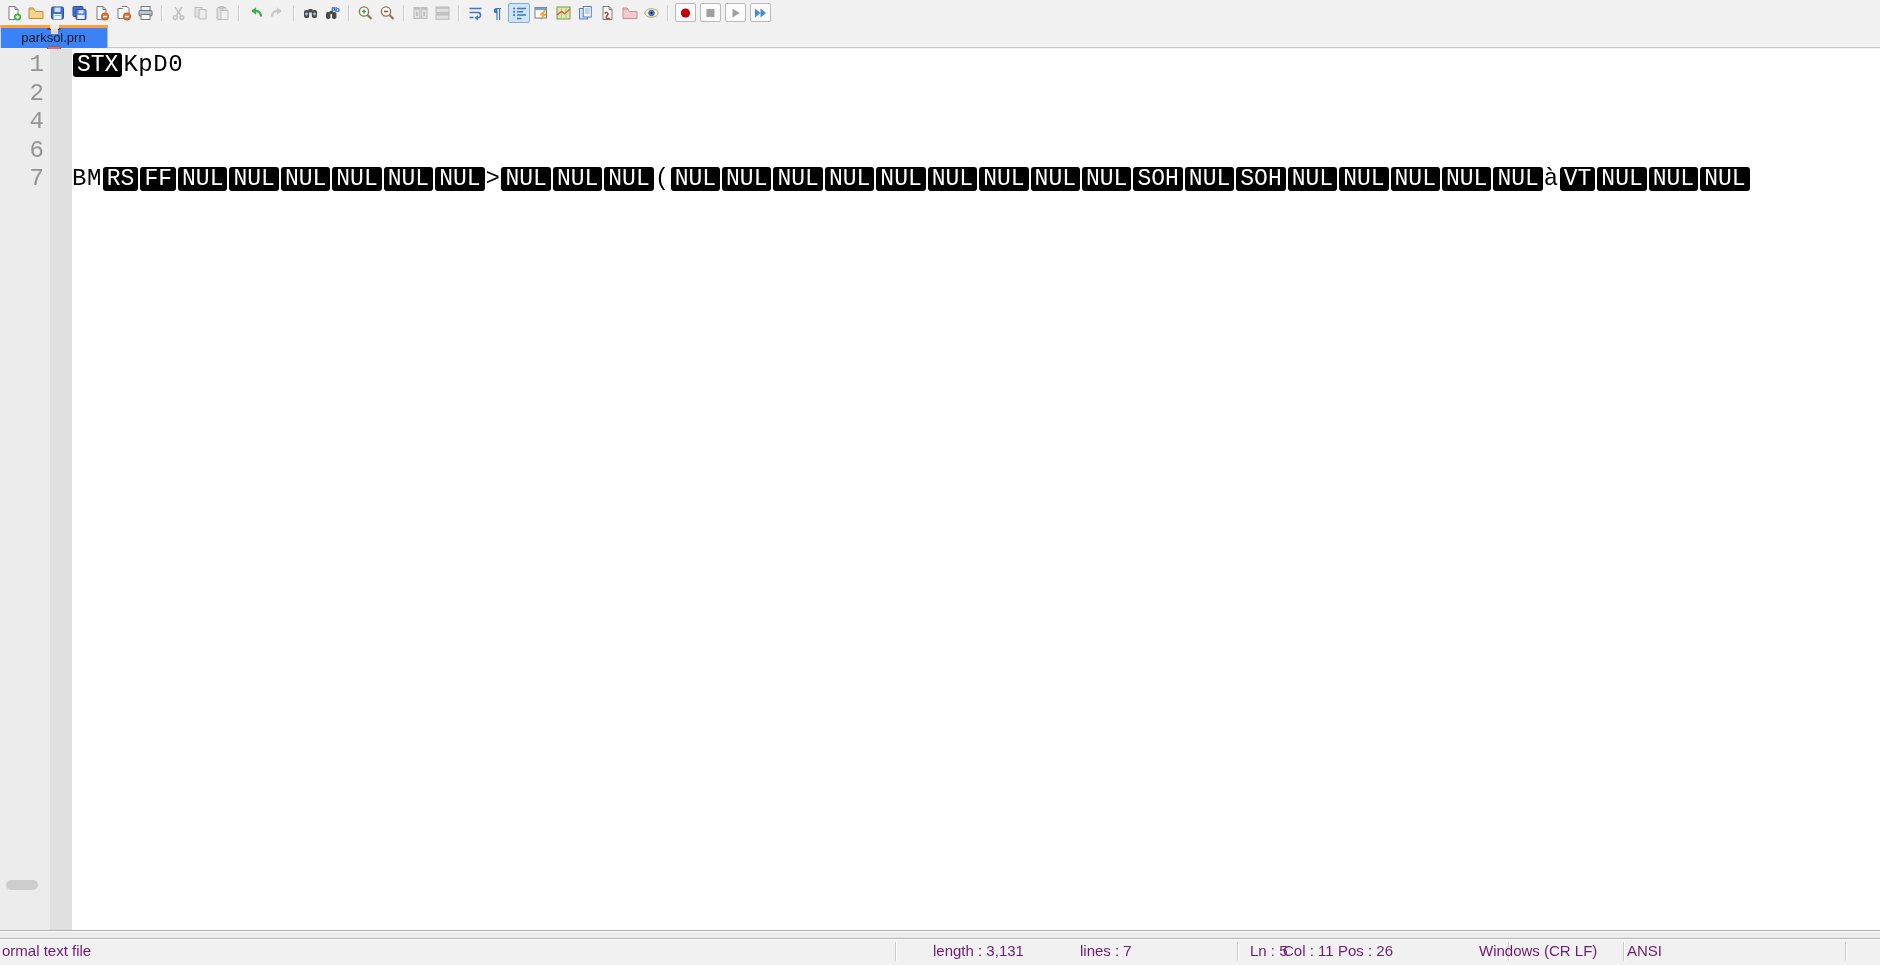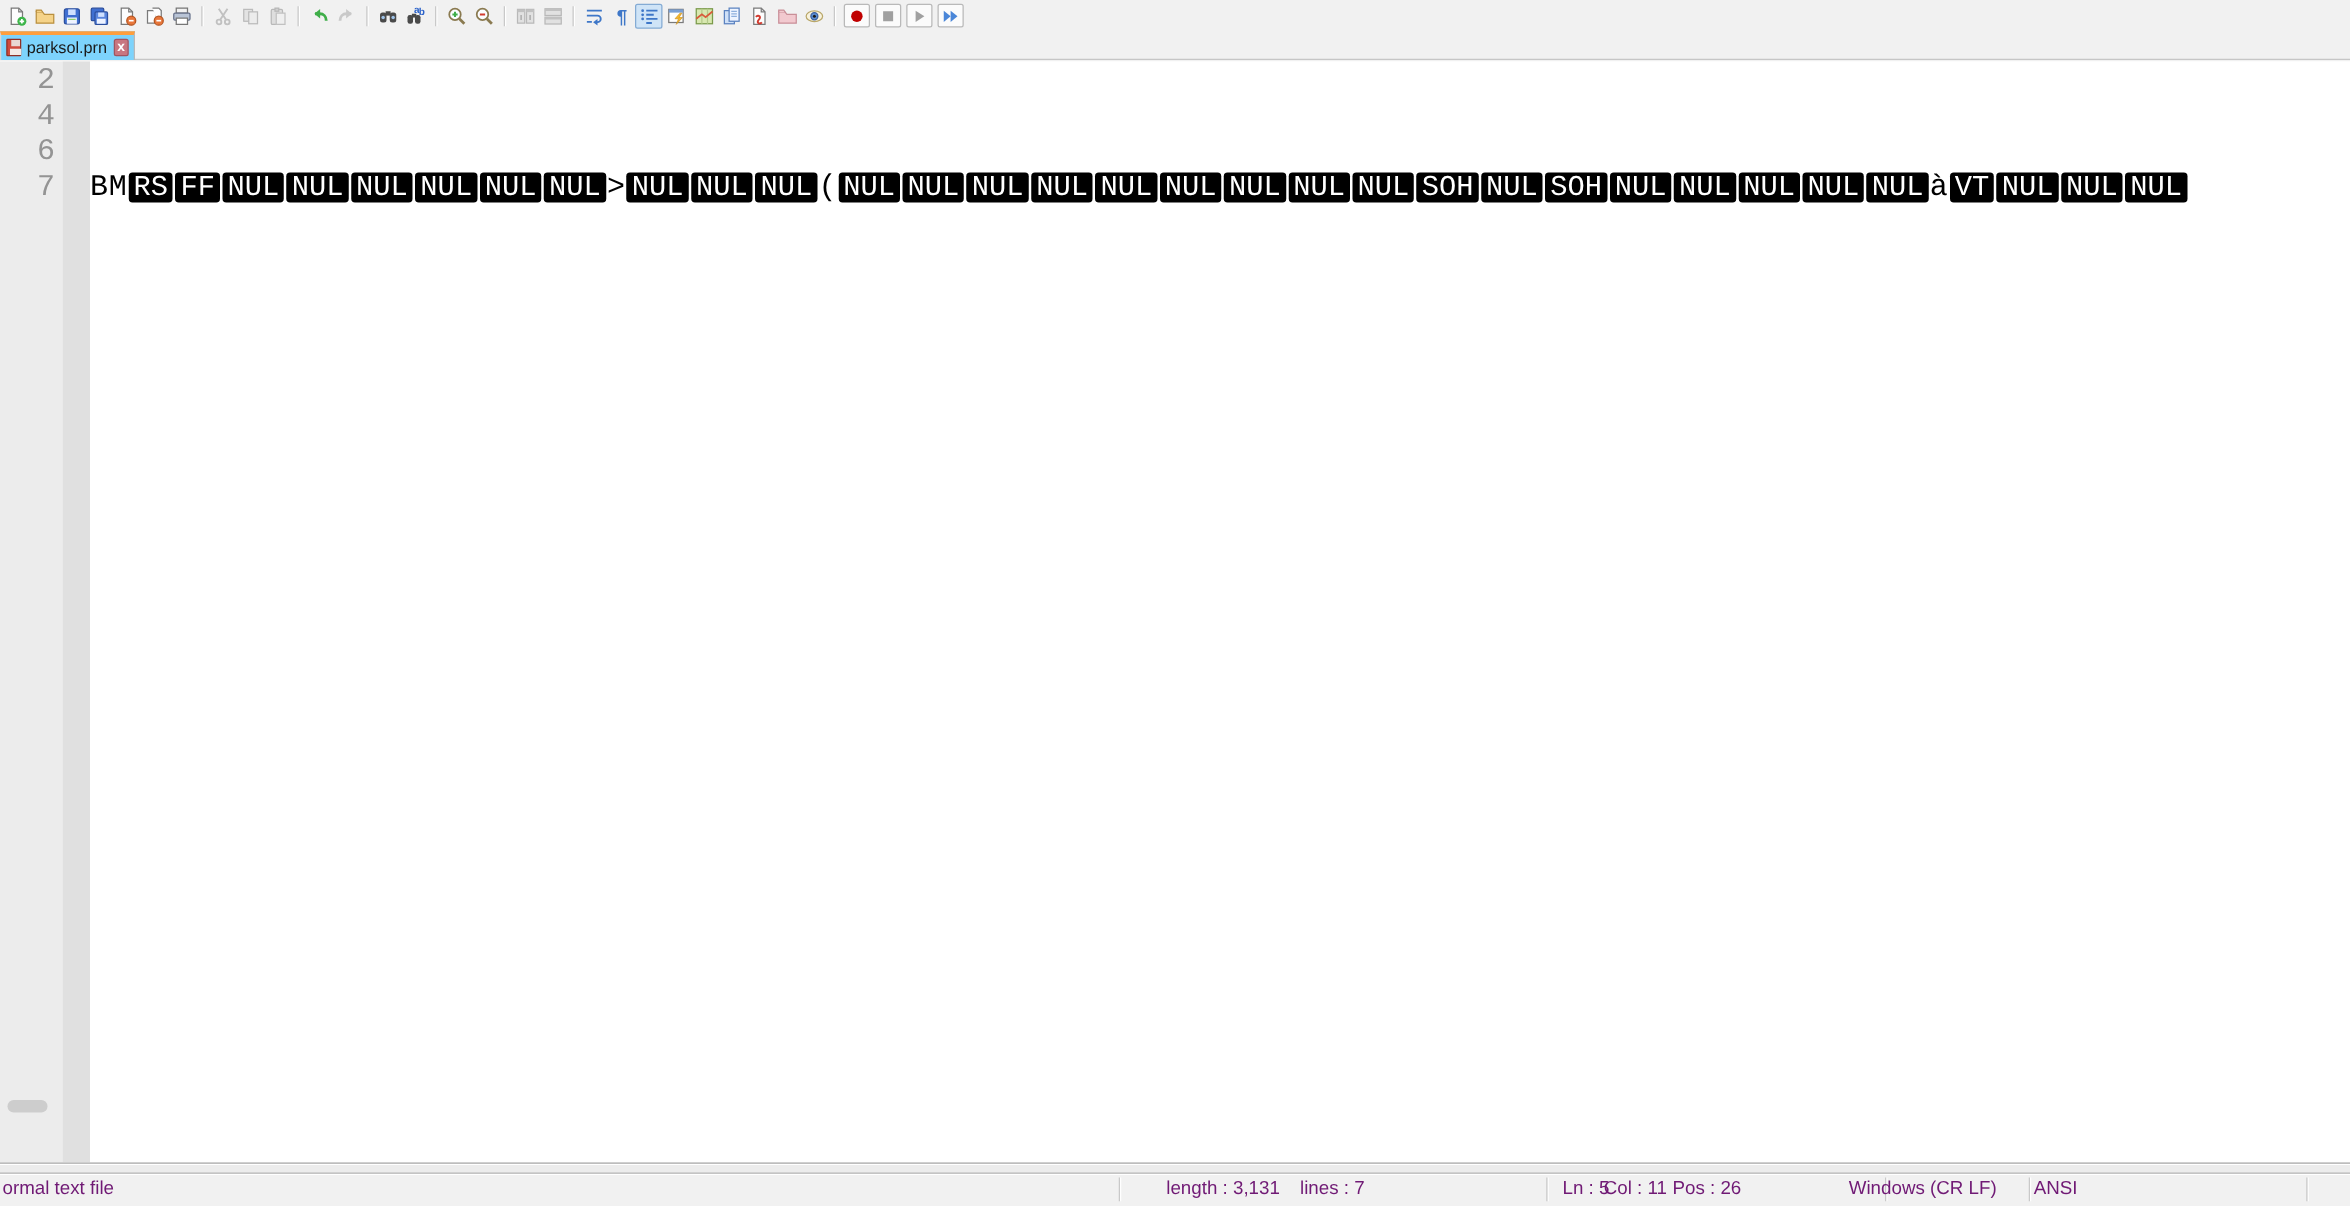--- a/index.html
+++ b/index.html
@@ -16,22 +16,22 @@
   .tb-btn.pressed { background:#cfe4f7; border-color:#84abd4; }
   .tb-btn.disabled { filter:grayscale(1) opacity(.55); }
   .tb-btn.bordered { border:1px solid #b9b9b9; background:#fbfbfb; margin:0 2px; width:21px; height:19px; }
   .tb-sep { display:inline-block; width:1px; height:16px; background:#c9c9c9;
             box-shadow:1px 0 0 #ffffff; margin:0 5px; flex:0 0 auto; }
 
   
   .tabbar { position:absolute; top:25px; left:0; right:0; height:23px;
             background:#f1f1f1; border-bottom:1px solid #c6c6c6; }
   .tab { position:absolute; left:0; top:0; height:23px; width:108px;
-         background:#7dd3fc; border-right:1px solid #b9b9b9; border-left:1px solid #d7d7d7;
-         border-top:3px solid #ff9e3d; display:flex; align-items:center; padding:0 4px; }
+         background:#3b82f6; border-right:1px solid #b9b9b9; border-left:1px solid #d7d7d7;
+         border-top:3px solid #ff9e3d; display:flex; align-items:center; padding:0 4px;flex-direction:column; }
   .tab-title { font-size:13px; color:#1a1a1a; margin:0 5px 1px 4px; white-space:nowrap; }
   .tab-close { width:14px; height:14px; background:#c87680; border:1px solid #a2545f;
                border-radius:2px; color:#fff; font-size:11px; line-height:12px;
                text-align:center; font-weight:bold; }
   .floppy { width:14px; height:14px; position:relative; background:#cf4a3d;
             border:1px solid #8e2f26; border-radius:1px; }
   .floppy:before { content:""; position:absolute; left:3px; top:0; width:7px; height:5px; background:#e9d7d2; }
   .floppy:after  { content:""; position:absolute; left:2px; bottom:0; width:9px; height:5px; background:#f4eae6; }
 
   
@@ -360,35 +360,36 @@
       <span class="floppy"></span>
       <span class="tab-title">parksol.prn</span>
       <span class="tab-close">x</span>
     </div>
   </div>
 
   <div class="editor">
     <div class="col-numbers"></div>
     <div class="col-strip"></div>
     <div class="lines" id="lines">
+        <div class="row"><span class="ln">1</span><span class="gap"></span><span class="code"><span class="cc">STX</span><span>KpD0</span></span></div>
         <div class="row"><span class="ln">2</span><span class="gap"></span><span class="code"></span></div>
         <div class="row"><span class="ln">4</span><span class="gap"></span><span class="code"></span></div>
         <div class="row"><span class="ln">6</span><span class="gap"></span><span class="code"></span></div>
         <div class="row"><span class="ln">7</span><span class="gap"></span><span class="code"><span>BM</span><span class="cc">RS</span><span class="cc">FF</span><span class="cc">NUL</span><span class="cc">NUL</span><span class="cc">NUL</span><span class="cc">NUL</span><span class="cc">NUL</span><span class="cc">NUL</span><span>&gt;</span><span class="cc">NUL</span><span class="cc">NUL</span><span class="cc">NUL</span><span>(</span><span class="cc">NUL</span><span class="cc">NUL</span><span class="cc">NUL</span><span class="cc">NUL</span><span class="cc">NUL</span><span class="cc">NUL</span><span class="cc">NUL</span><span class="cc">NUL</span><span class="cc">NUL</span><span class="cc">SOH</span><span class="cc">NUL</span><span class="cc">SOH</span><span class="cc">NUL</span><span class="cc">NUL</span><span class="cc">NUL</span><span class="cc">NUL</span><span class="cc">NUL</span><span>à</span><span class="cc">VT</span><span class="cc">NUL</span><span class="cc">NUL</span><span class="cc">NUL</span></span></div>
       </div>
     <div class="hscroll-thumb"></div>
   </div>
 
   <div class="statusbar">
     <div class="sb-groove"></div>
     <div class="sb-content">
       <span class="sb-item" style="left:2px">ormal text file</span>
       <span class="sb-sep" style="left:895px"></span>
       <span class="sb-item" style="left:933px">length : 3,131</span>
-      <span class="sb-item" style="left:1040px">lines : 7</span>
+      <span class="sb-item" style="left:1080px">lines : 7</span>
       <span class="sb-sep" style="left:1237px"></span>
       <span class="sb-item" style="left:1250px">Ln : 5</span>
       <span class="sb-item" style="left:1283px">Col : 11</span>
       <span class="sb-item" style="left:1338px">Pos : 26</span>
       <span class="sb-sep" style="left:1508px"></span>
       <span class="sb-item" style="left:1479px">Windows (CR LF)</span>
       <span class="sb-sep" style="left:1623px"></span>
       <span class="sb-item" style="left:1627px">ANSI</span>
       <span class="sb-sep" style="left:1845px"></span>
       <span class="sb-item" style="left:1900px">INS</span>

